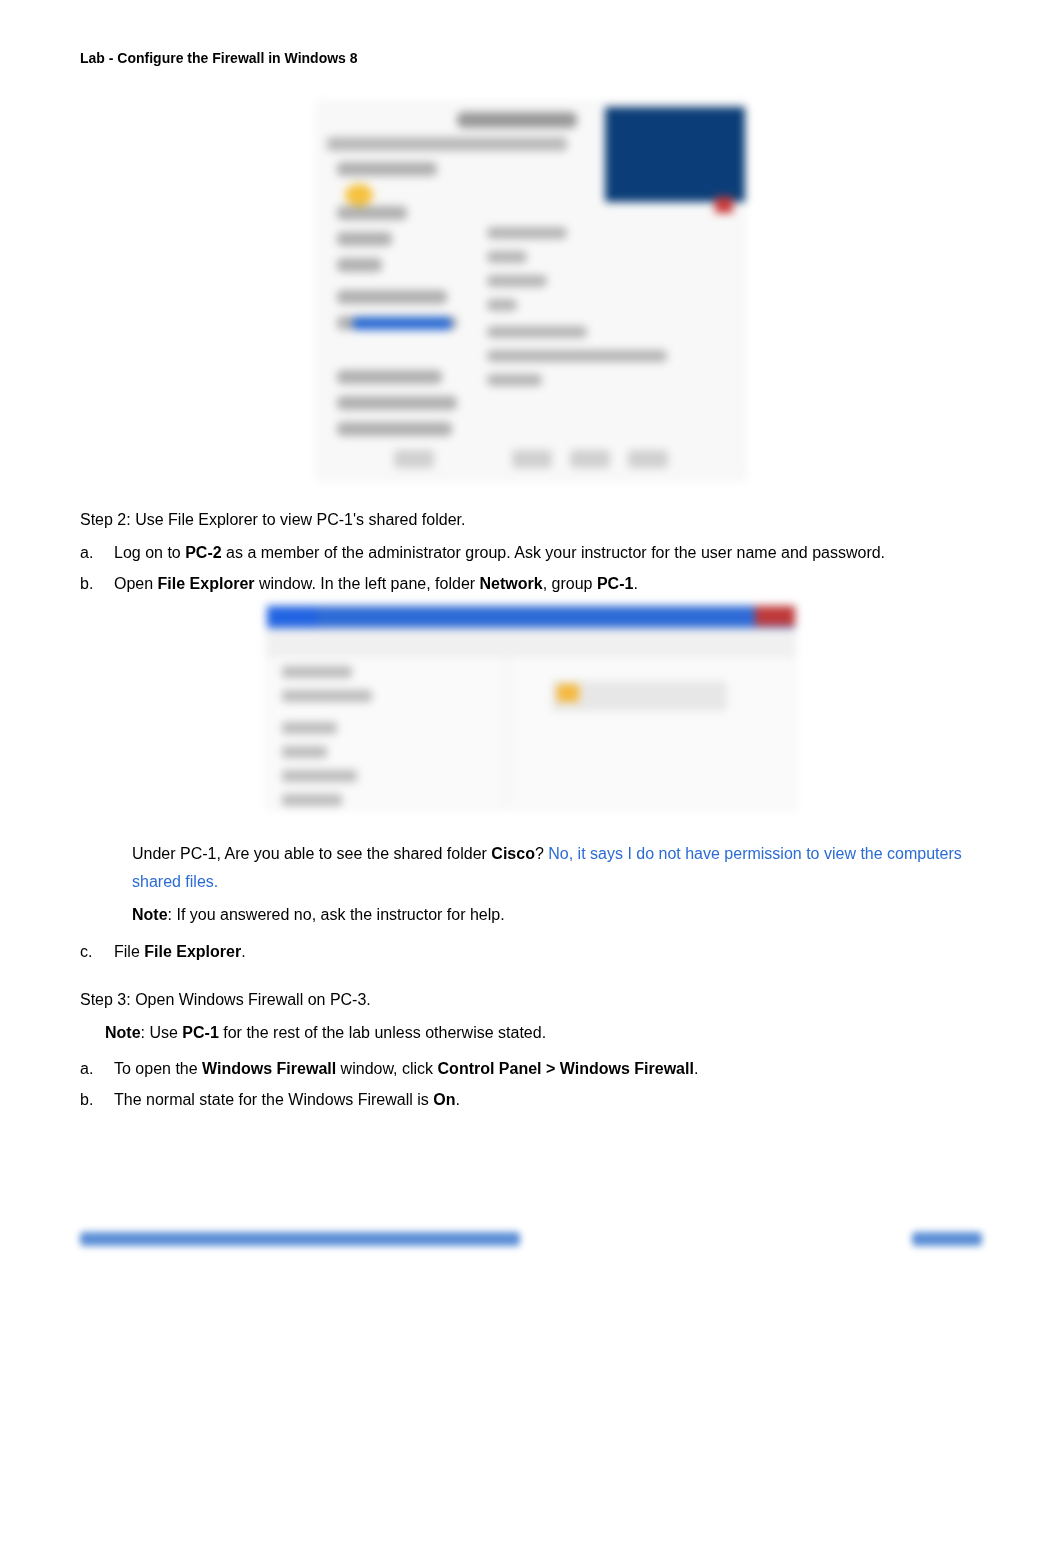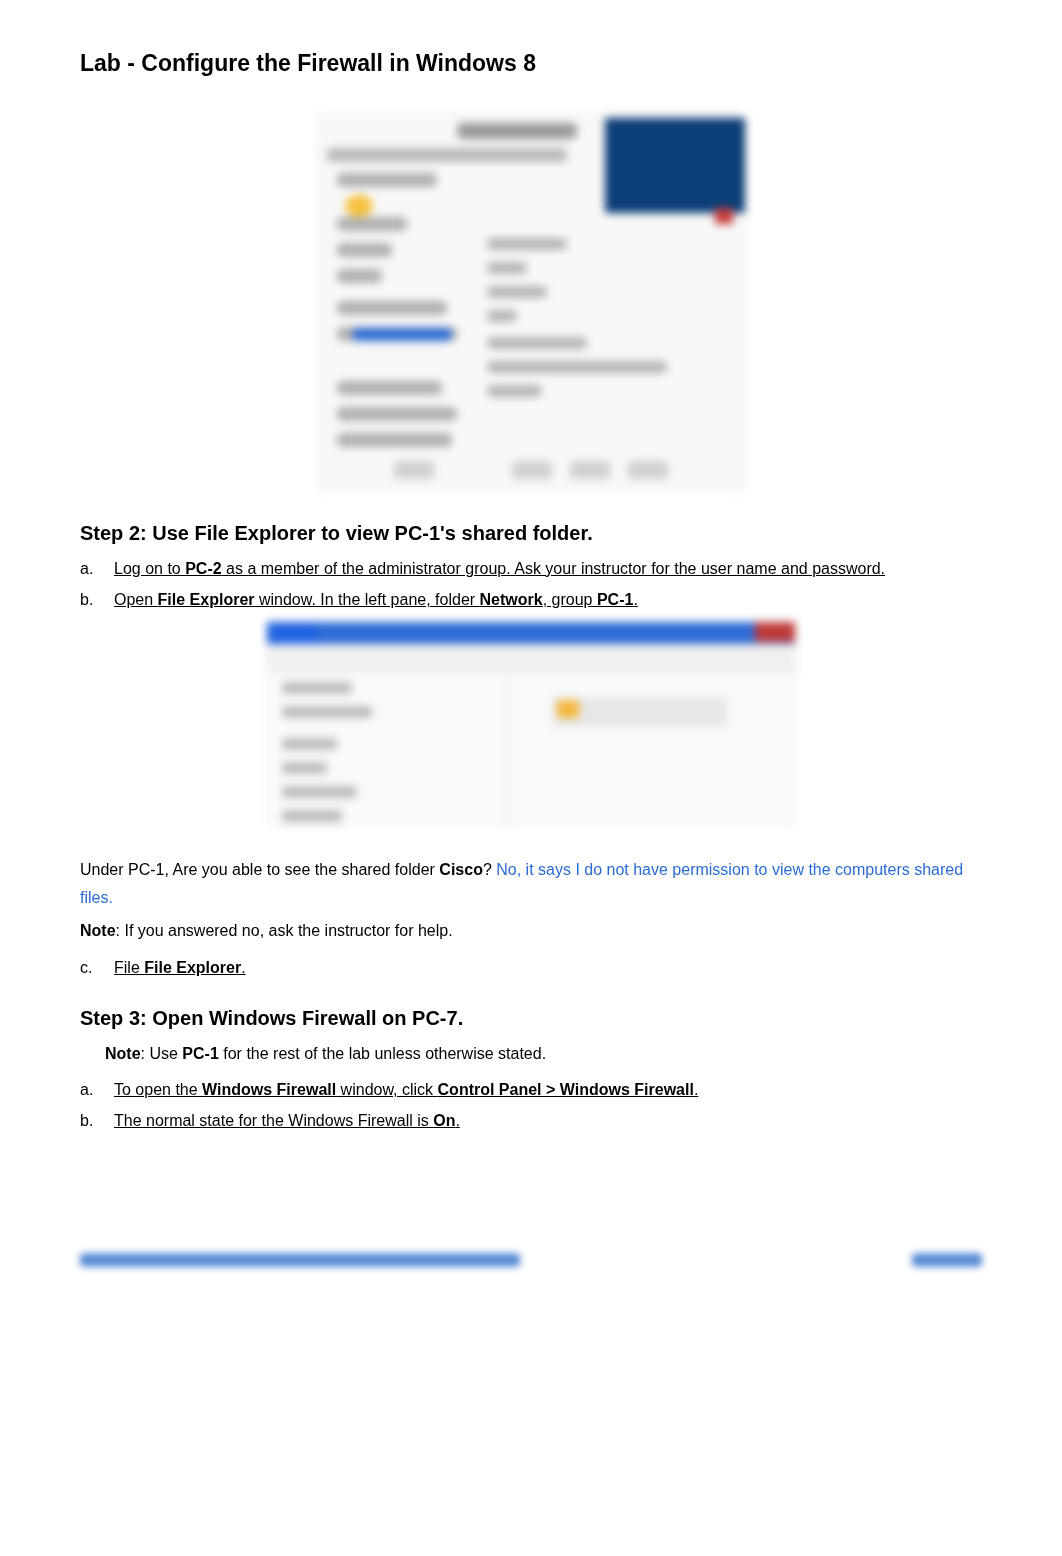--- a/index.html
+++ b/index.html
@@ -6,21 +6,21 @@
     body {
       font-family: Arial, Helvetica, sans-serif;
       background: #fff;
       width: 1062px;
       margin: 0 auto;
       padding: 50px 80px 60px 80px;
       color: #000;
     }
     .doc-header {
       font-weight: bold;
-      font-size: 23px;
+      font-size: 14px;
       margin-bottom: 35px;
     }
     .figure-wrap {
       display: flex;
       justify-content: center;
       margin: 10px 0 30px 0;
     }
     .figure-blur1 {
       width: 430px;
       height: 380px;
@@ -93,36 +93,36 @@
       position: absolute;
       bottom: 12px; left: 0; width: 100%;
       display: flex; justify-content: center; gap: 18px;
     }
     .fb1-btn {
       width: 40px; height: 18px;
       background: #d0d0d0;
       border-radius: 3px;
     }
     .step-heading {
-      font-weight: bold;
-      font-size: 20px;
+      font-weight: normal;
+      font-size: 16px;
       margin: 18px 0 12px 0;
     }
     .ol-item {
       display: flex;
       gap: 20px;
       margin: 8px 0;
       font-size: 16px;
       line-height: 1.45;
     }
     .ol-letter {
       width: 14px;
       flex-shrink: 0;
     }
-    .ol-body { flex: 1; text-decoration: underline; }
+    .ol-body { flex: 1; }
     .figure-blur2 {
       width: 530px;
       height: 205px;
       background: #fafafa;
       border: 1px solid #eee;
       position: relative;
       filter: blur(4px);
       overflow: hidden;
     }
     .fb2-topred {
@@ -164,20 +164,21 @@
       border-radius: 3px;
     }
     .fb2-folder {
       position: absolute;
       top: 78px; left: 290px;
       width: 22px; height: 18px;
       background: #f5b83e;
       border-radius: 2px;
     }
     .indented-block {
+      margin-left: 52px;
       font-size: 16px;
       line-height: 1.7;
     }
     .answer-text { color: #2a6bd4; }
     .note-line {
       margin-left: 25px;
       font-size: 16px;
       margin-top: 10px;
       line-height: 1.5;
     }
@@ -279,21 +280,21 @@
   <b>Note</b><span>: If you answered no, ask the instructor for help.</span>
 </div>
 
 <div class="ol-item" style="margin-top:12px;">
   <span class="ol-letter">c.</span>
   <span class="ol-body">
     <span>File </span><b>File Explorer</b><span>.</span>
   </span>
 </div>
 
-<div class="step-heading" style="margin-top:28px;">Step 3: Open Windows Firewall on PC-7.</div>
+<div class="step-heading" style="margin-top:28px;">Step 3: Open Windows Firewall on PC-3.</div>
 
 <div class="note-line">
   <b>Note</b><span>: Use </span><b>PC-1</b><span> for the rest of the lab unless otherwise stated.</span>
 </div>
 
 <div class="ol-item" style="margin-top:12px;">
   <span class="ol-letter">a.</span>
   <span class="ol-body">
     <span>To open the </span><b>Windows Firewall</b><span> window, click </span><b>Control Panel &gt; Windows Firewall</b><span>.</span>
   </span>

